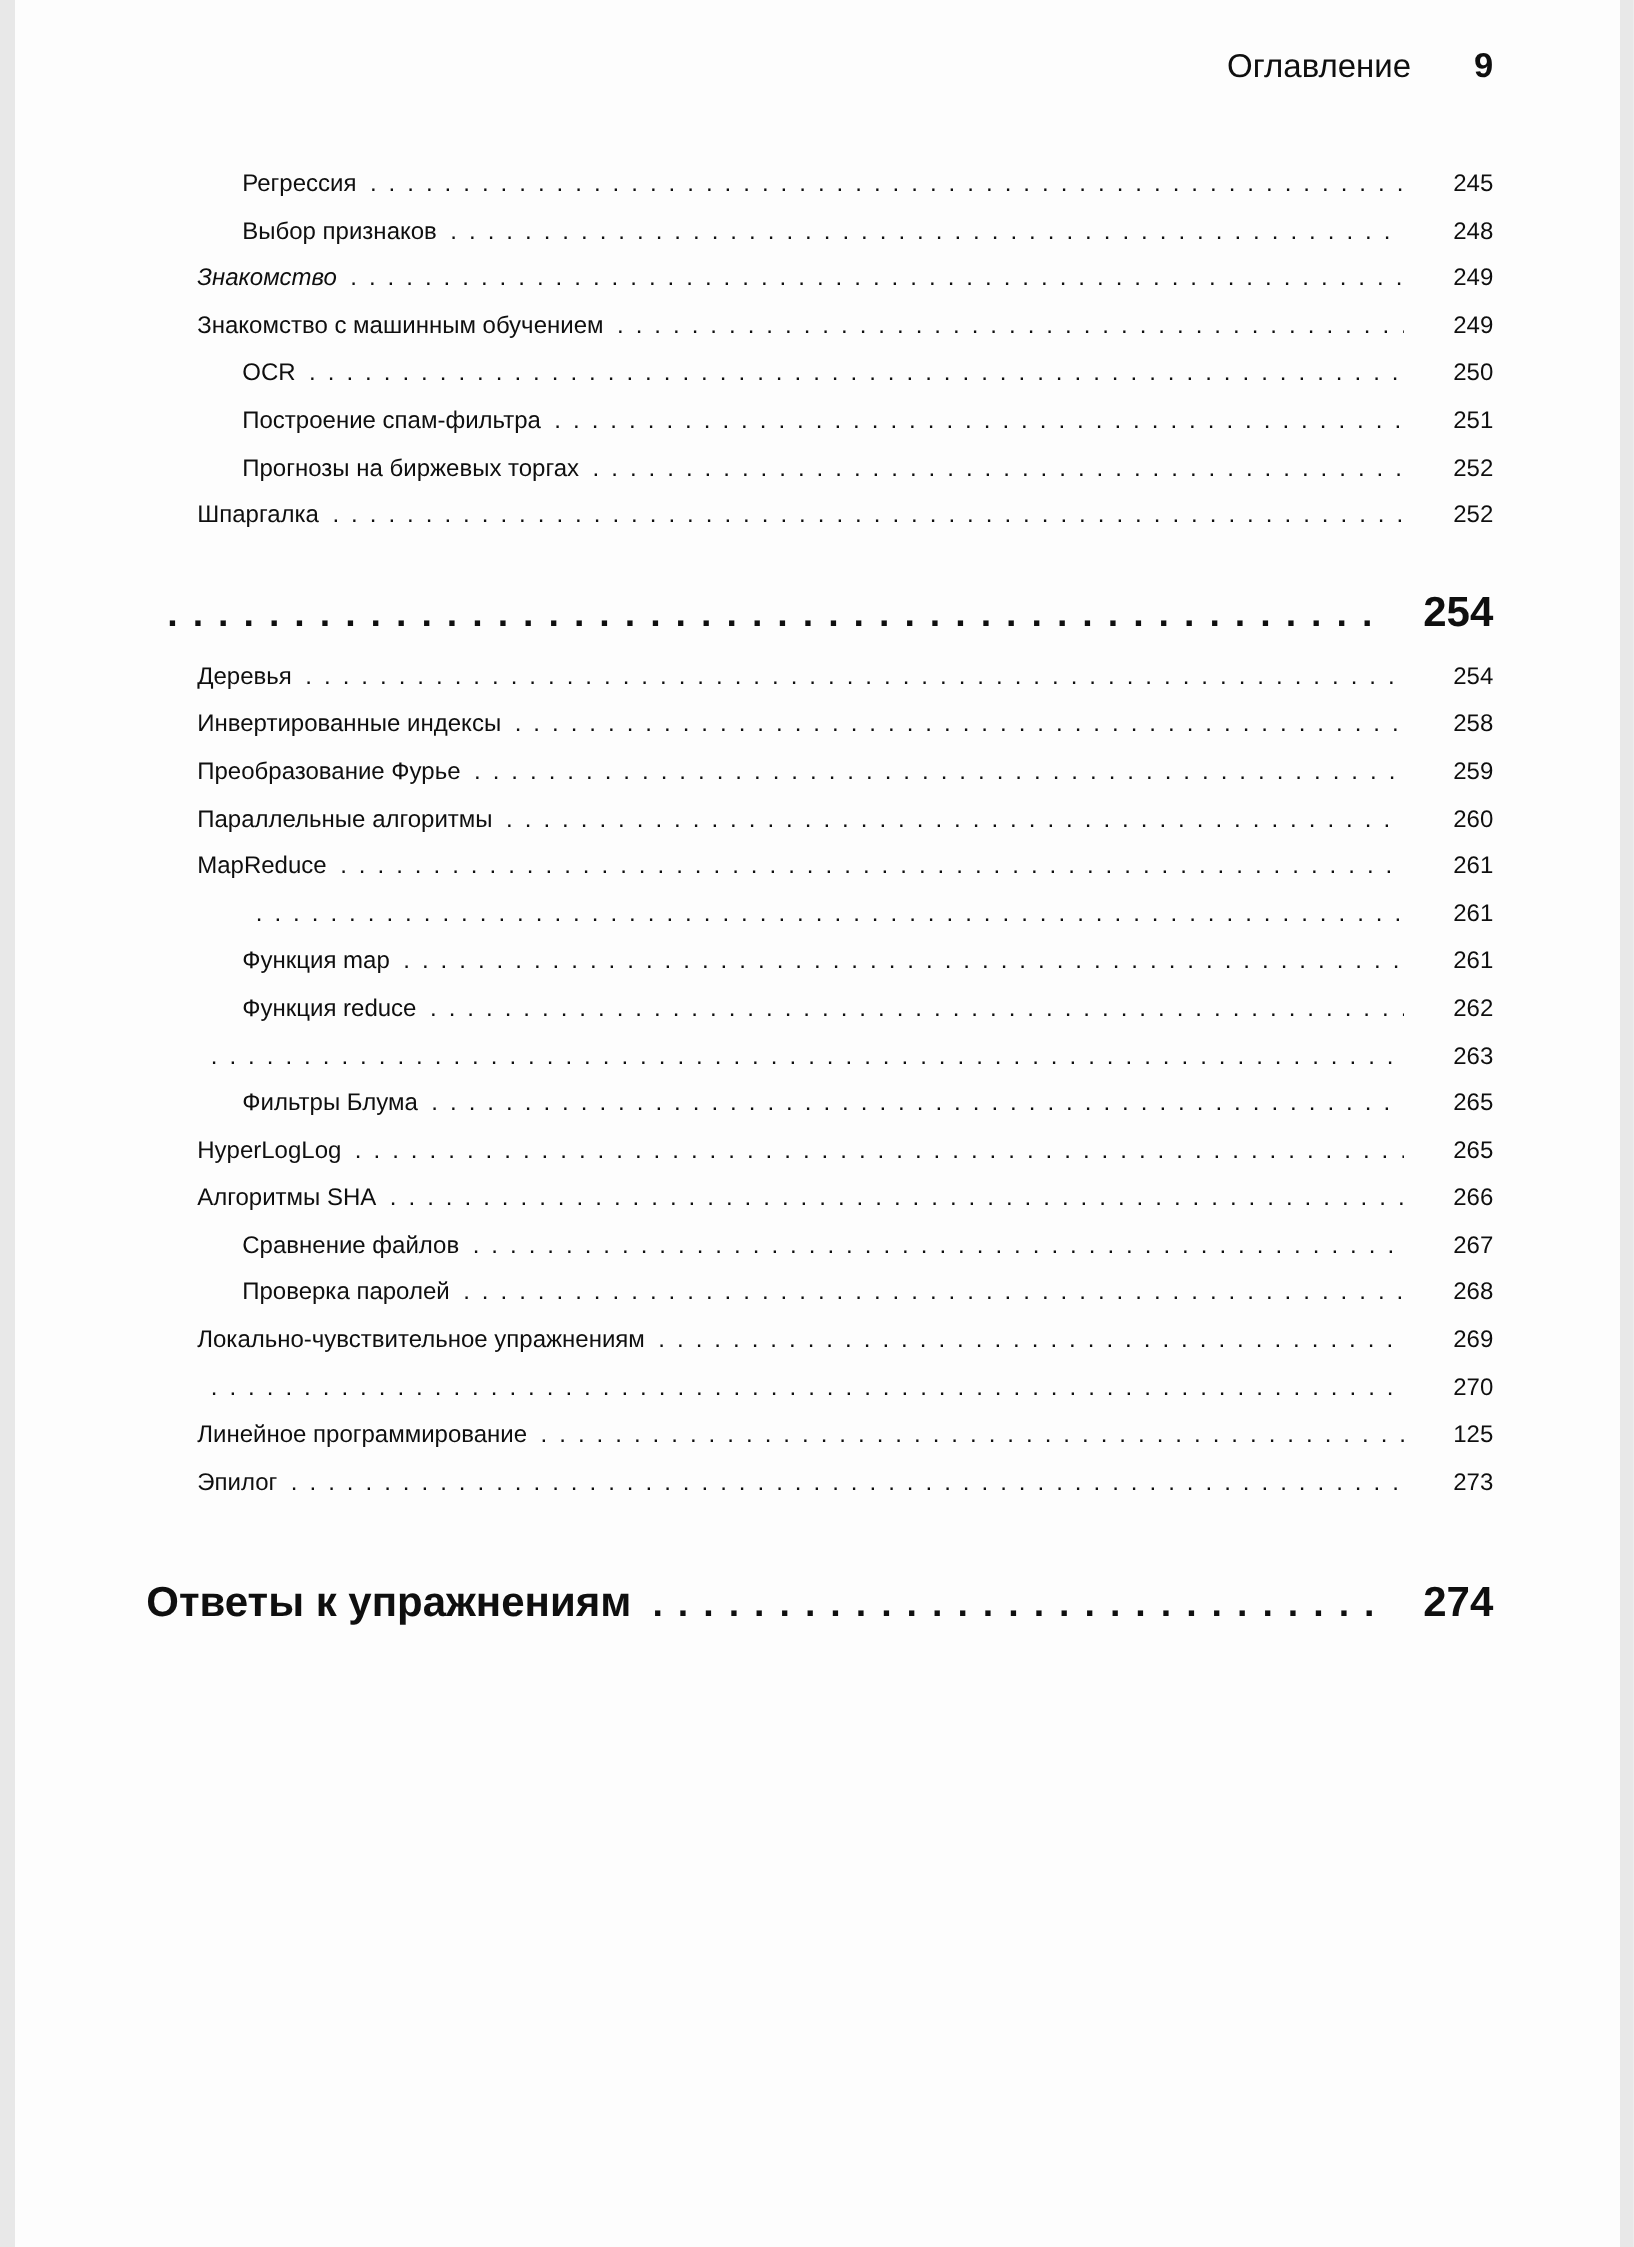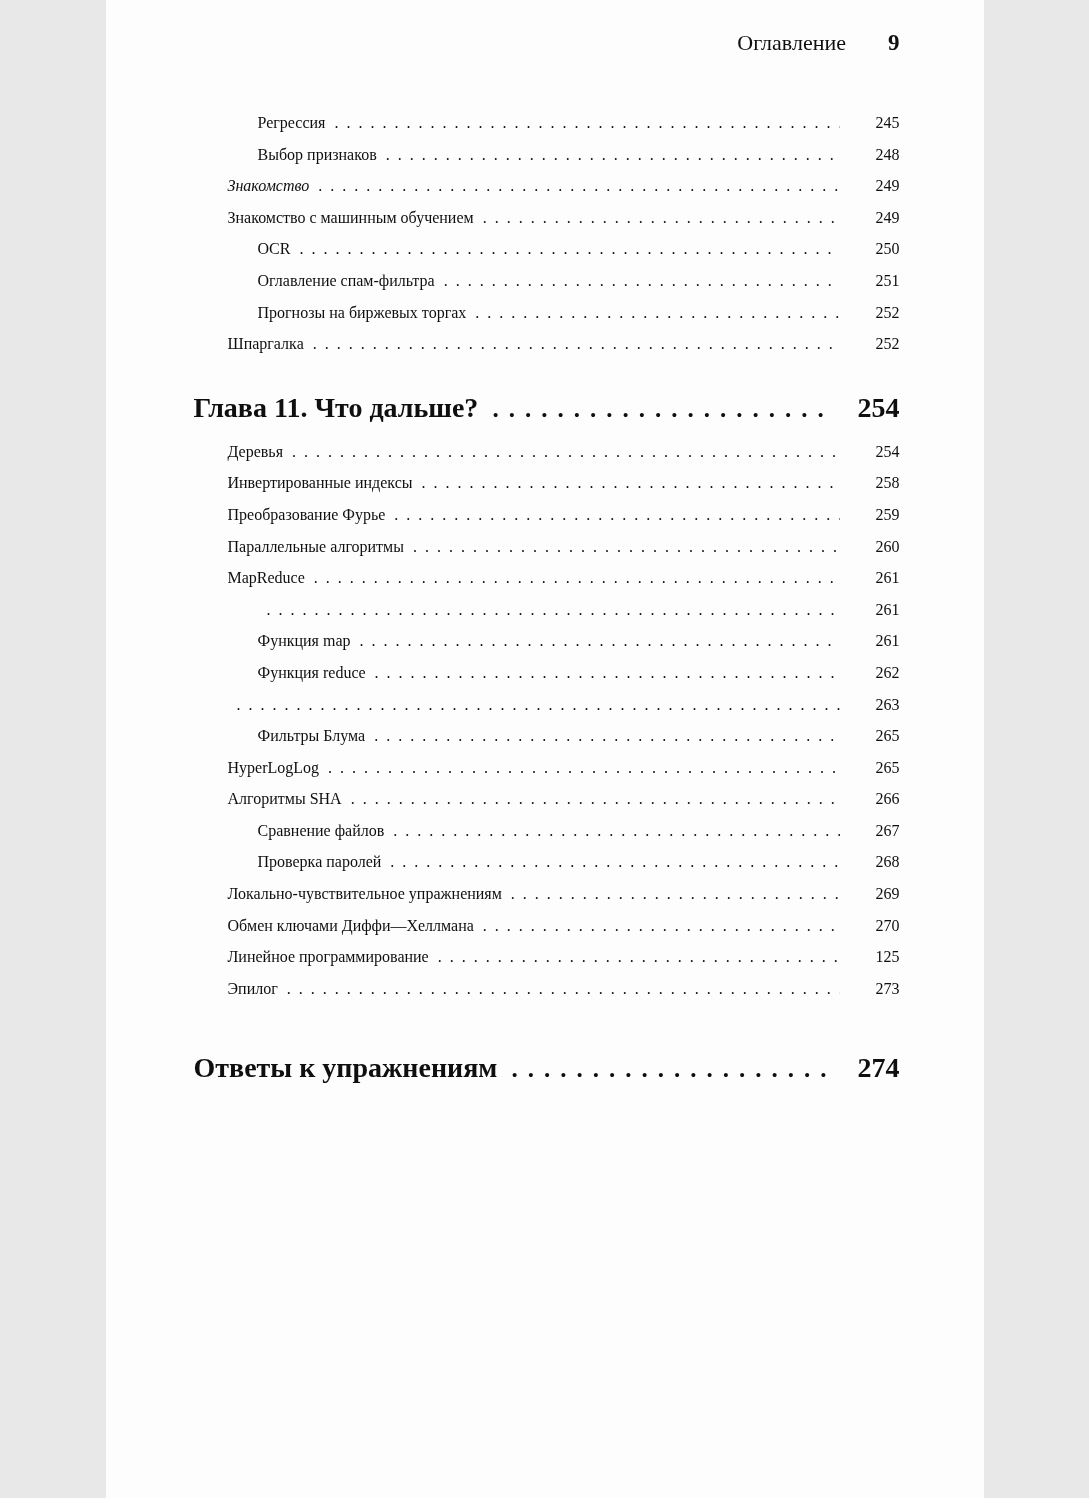--- a/index.html
+++ b/index.html
@@ -2,26 +2,26 @@
 <html lang="ru"><head>
 <meta charset="utf-8">
 <style>
   html, body {
     margin: 0;
     padding: 0;
     background: #e8e8e8;
   }
   .page {
     position: relative;
-    width: 878px;
+    width: 1070px;
     height: 1498px;
     margin: 0 auto;
     background: #fdfdfd;
     color: #0f0f0f;
-    font-family: Liberation Serif, serif;
+    font-family: Liberation Sans, sans-serif;
     overflow: hidden;
   }
 
   
   .page-header {
     position: absolute;
     top: 30px;
     right: 84px;
     display: flex;
     align-items: baseline;
@@ -111,37 +111,36 @@
       <span class="lbl">Знакомство с машинным обучением</span>
       <span class="dots">........................................................................................................................</span>
       <span class="pg">249</span>
     </div>
     <div class="row lvl2">
       <span class="lbl">OCR</span>
       <span class="dots">........................................................................................................................</span>
       <span class="pg">250</span>
     </div>
     <div class="row lvl2">
-      <span class="lbl">Оглавление спам-фильтра</span>
+      <span class="lbl">Построение спам-фильтра</span>
       <span class="dots">........................................................................................................................</span>
       <span class="pg">251</span>
     </div>
     <div class="row lvl2">
       <span class="lbl">Прогнозы на биржевых торгах</span>
       <span class="dots">........................................................................................................................</span>
       <span class="pg">252</span>
     </div>
     <div class="row lvl1">
       <span class="lbl">Шпаргалка</span>
       <span class="dots">........................................................................................................................</span>
       <span class="pg">252</span>
     </div>
 
     <div class="row heading heading-ch11">
-      <span class="lbl">Глава 11. Что дальше?</span>
       <span class="dots">........................................................................................................................</span>
       <span class="pg">254</span>
     </div>
 
     <div class="row lvl1">
       <span class="lbl">Деревья</span>
       <span class="dots">........................................................................................................................</span>
       <span class="pg">254</span>
     </div>
     <div class="row lvl1">
@@ -206,21 +205,20 @@
       <span class="lbl">Проверка паролей</span>
       <span class="dots">........................................................................................................................</span>
       <span class="pg">268</span>
     </div>
     <div class="row lvl1">
       <span class="lbl">Локально-чувствительное упражнениям</span>
       <span class="dots">........................................................................................................................</span>
       <span class="pg">269</span>
     </div>
     <div class="row lvl1">
-      <span class="lbl">Обмен ключами Диффи—Хеллмана</span>
       <span class="dots">........................................................................................................................</span>
       <span class="pg">270</span>
     </div>
     <div class="row lvl1">
       <span class="lbl">Линейное программирование</span>
       <span class="dots">........................................................................................................................</span>
       <span class="pg">125</span>
     </div>
     <div class="row lvl1">
       <span class="lbl">Эпилог</span>

